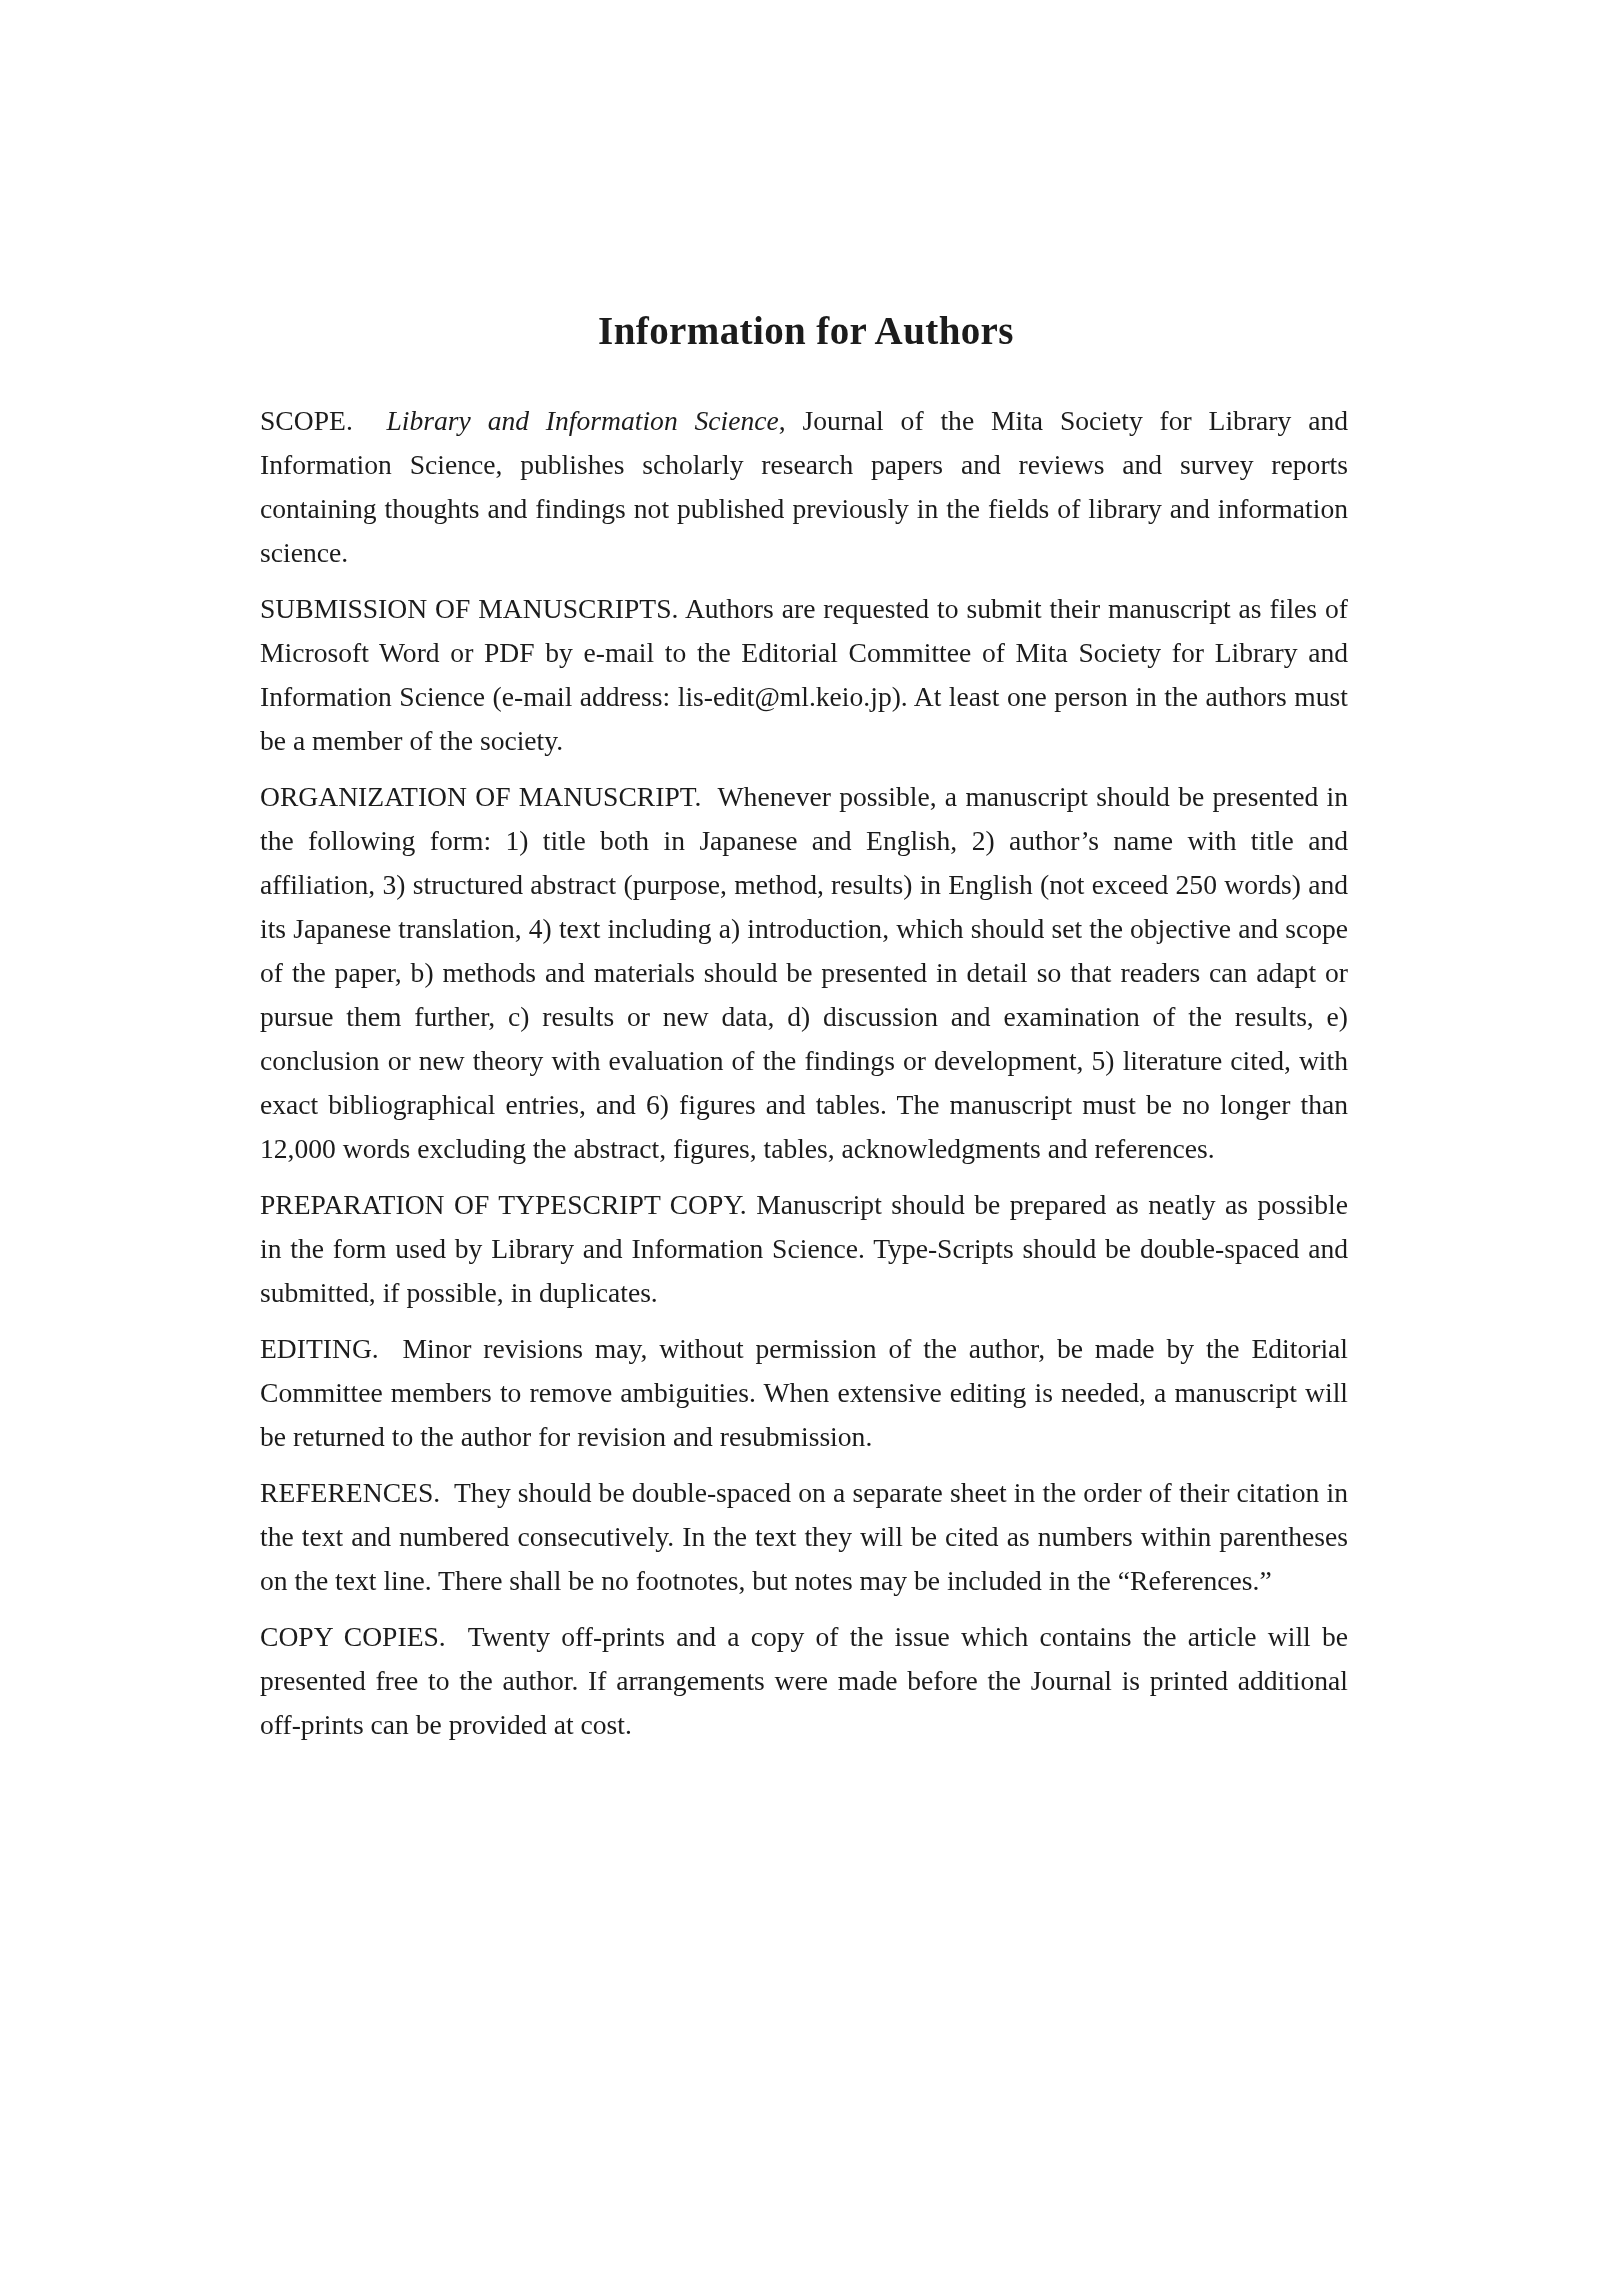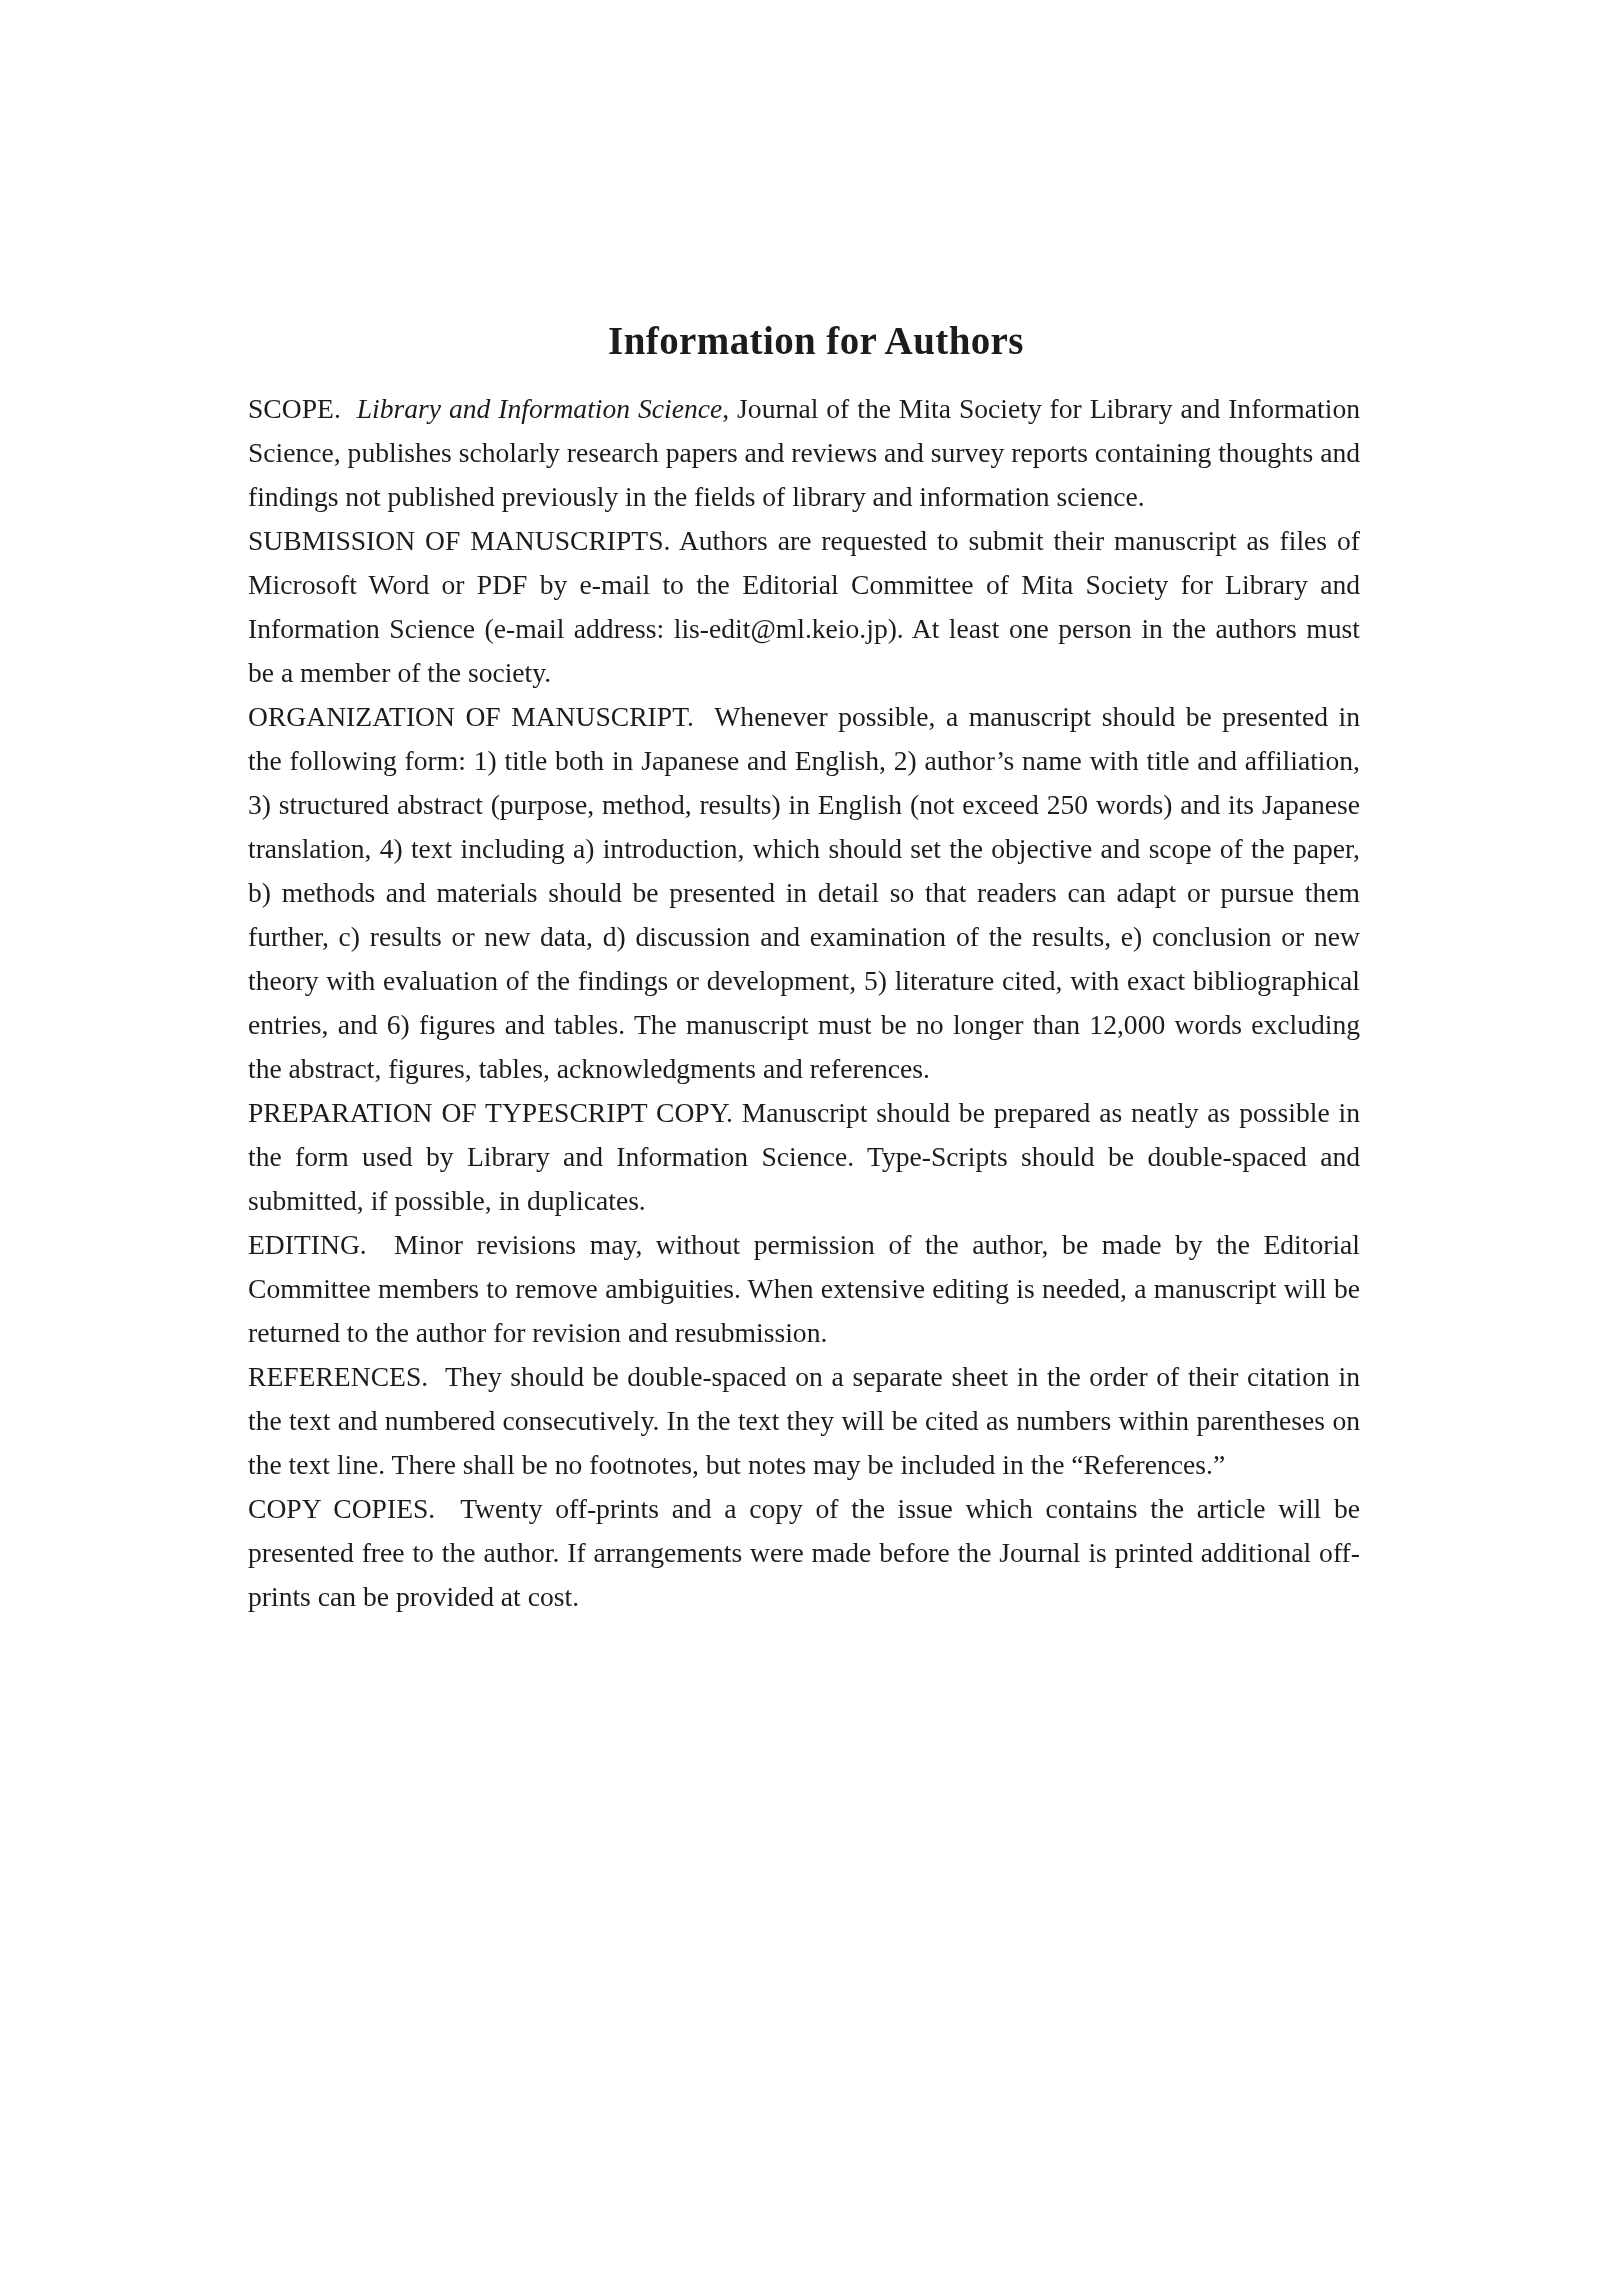--- a/index.html
+++ b/index.html
@@ -17,36 +17,36 @@
     }
     .page-title {
       position: absolute;
       top: 302px;
       left: 248px;
       width: 1112px;
       text-align: center;
       font-size: 39px;
       font-weight: bold;
       line-height: 53px;
-      margin: 12px;
+      margin: 2px;
       letter-spacing: 0.4px;
     }
     .body-text {
       position: absolute;
       top: 387px;
       left: 248px;
       width: 1112px;
       font-size: 27.6px;
       line-height: 44px;
       text-align: justify;
       text-justify: inter-word;
       margin: 0;
     }
     .section {
-      margin: 0;
+      margin: 12px;
       text-align: justify;
     }
     .heading {
       font-style: normal;
     }
     .journal-name {
       font-style: italic;
     }
   </style>
 </head>

